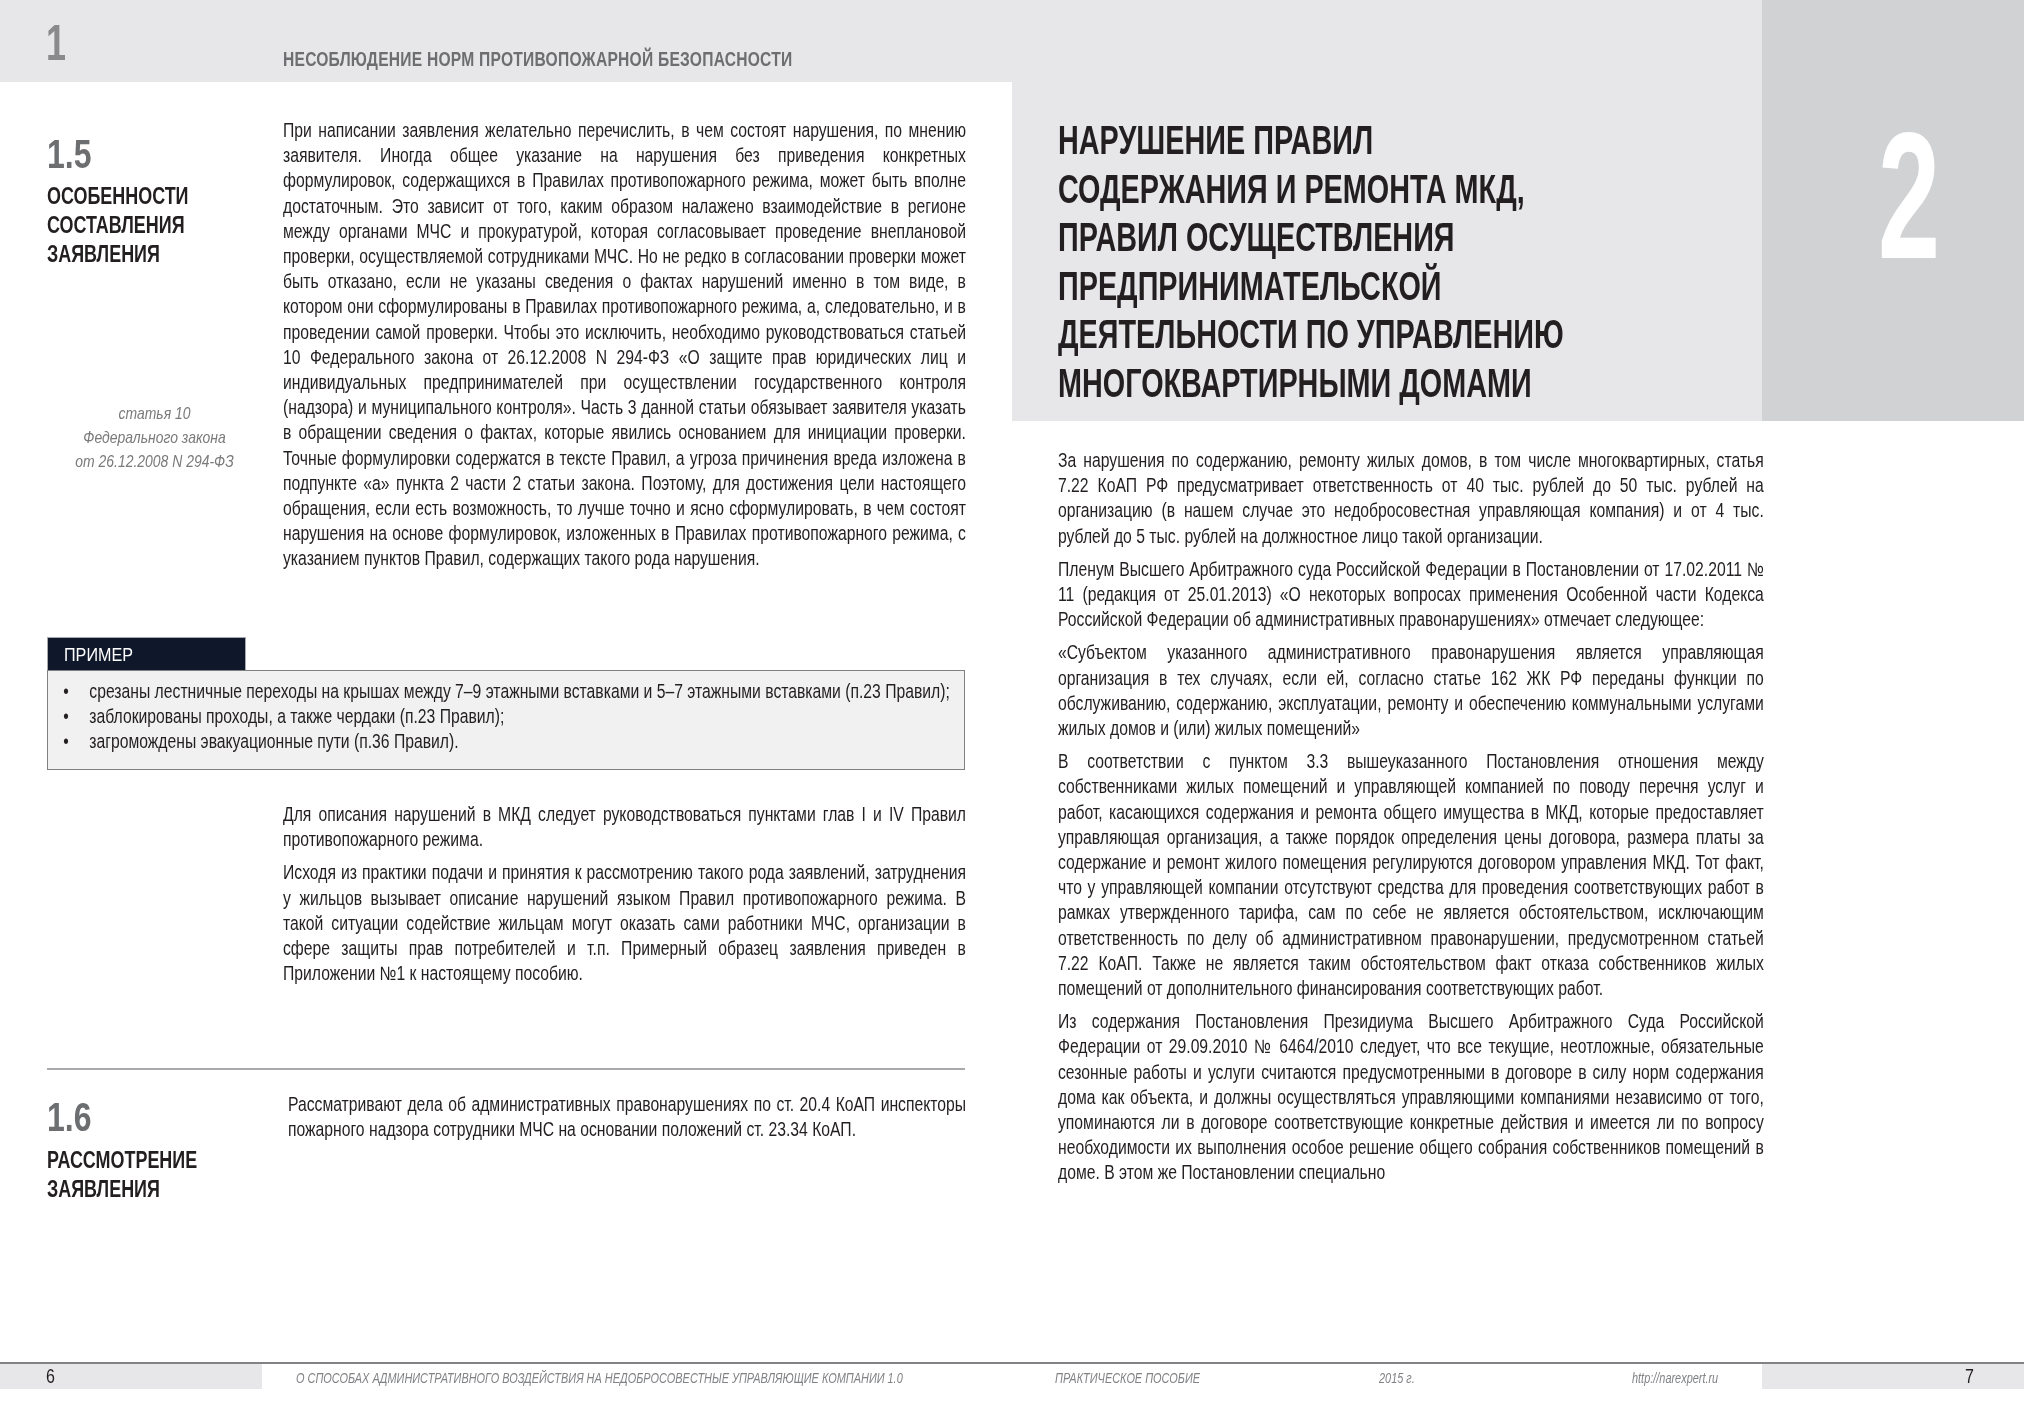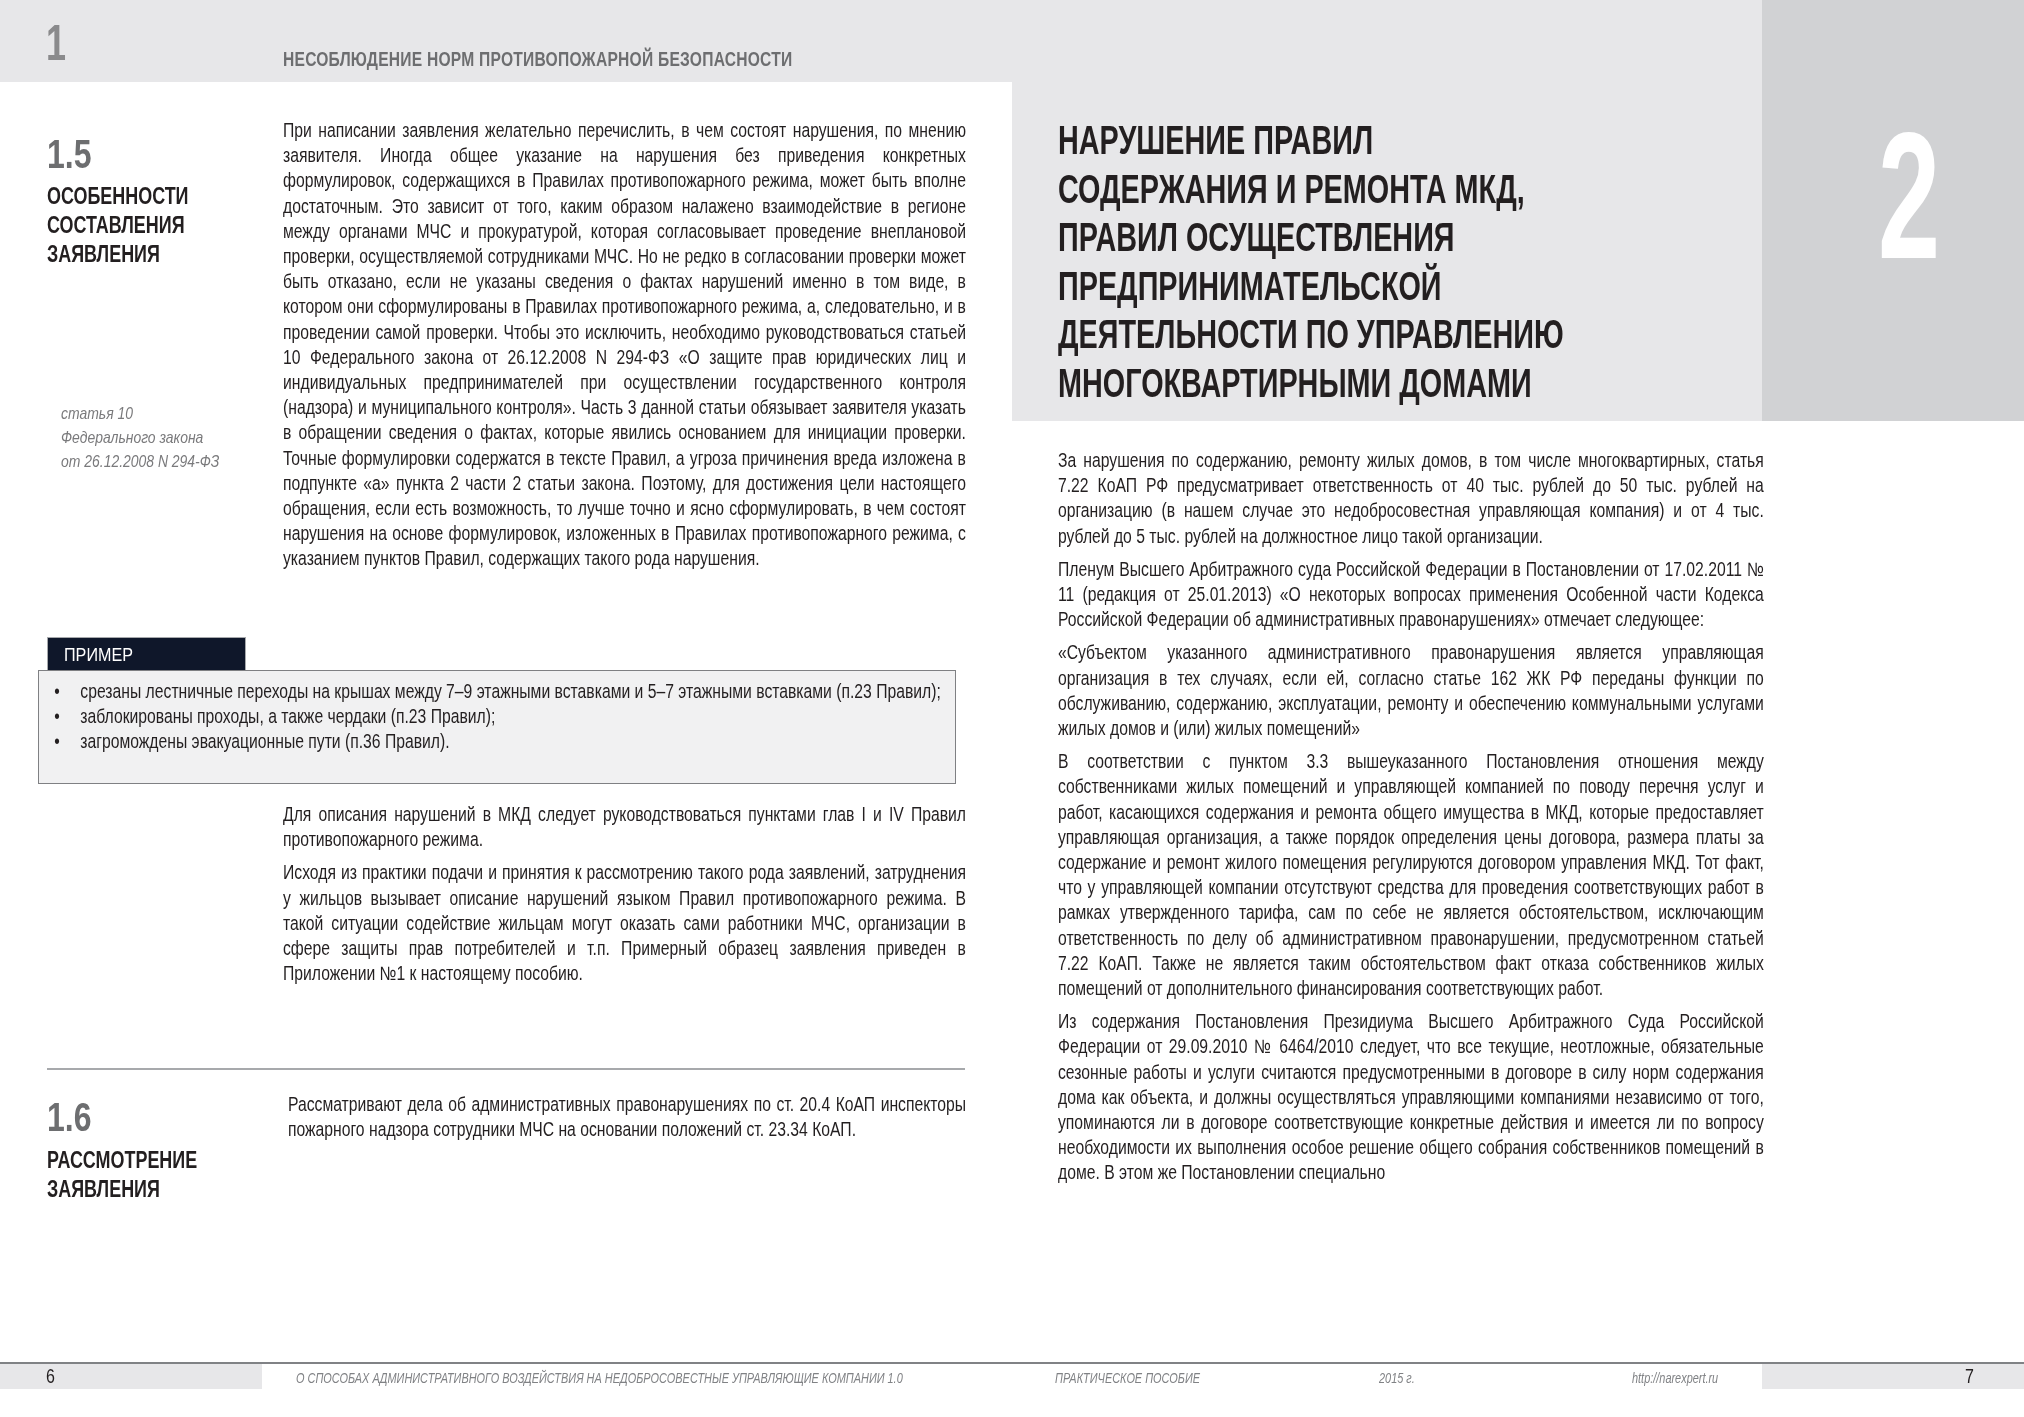--- a/index.html
+++ b/index.html
@@ -37,35 +37,35 @@
   .body-text {
     font-size: 19.3px; line-height: 25.2px; text-align: justify; color: #231f20;
     font-stretch: condensed;
   }
   .body-text p { margin: 0 0 8px 0; }
   .cond {
     transform: scaleX(0.815); transform-origin: left top;
   }
 
   .side-note {
-    left: 20px; top: 402px; width: 228px; text-align: left;
+    left: 20px; top: 402px; width: 228px; text-align: center;
     font-size: 17px; line-height: 24px; font-style: italic; color: #7a7a7c;
   }
   .side-note .inner { transform: scaleX(0.82); transform-origin: right top; }
 
   .example-tab {
     left: 47px; top: 637px; width: 199px; height: 33px; background: #0f172a;
     border: 1px solid #a7a9ac; border-bottom: none; box-sizing: border-box;
   }
   .example-tab span {
     position: absolute; left: 16px; top: 6px; color: #ffffff; font-size: 19px;
     transform: scaleX(0.85); transform-origin: left top;
   }
   .example-box {
-    left: 38px; top: 670px; width: 918px; height: 114px; background: #f1f1f2;
+    left: 47px; top: 670px; width: 918px; height: 100px; background: #f1f1f2;
     border: 1px solid #7f8083; box-sizing: border-box;
   }
   .example-list {
     position: absolute; left: 12px; top: 8px; width: 1098px;
     transform: scaleX(0.815); transform-origin: left top;
     margin: 0; padding: 0; list-style: none;
     font-size: 19.3px; line-height: 25.2px; color: #231f20; text-align: justify;
   }
   .example-list li { position: relative; padding-left: 36px; }
   .example-list li::before {

